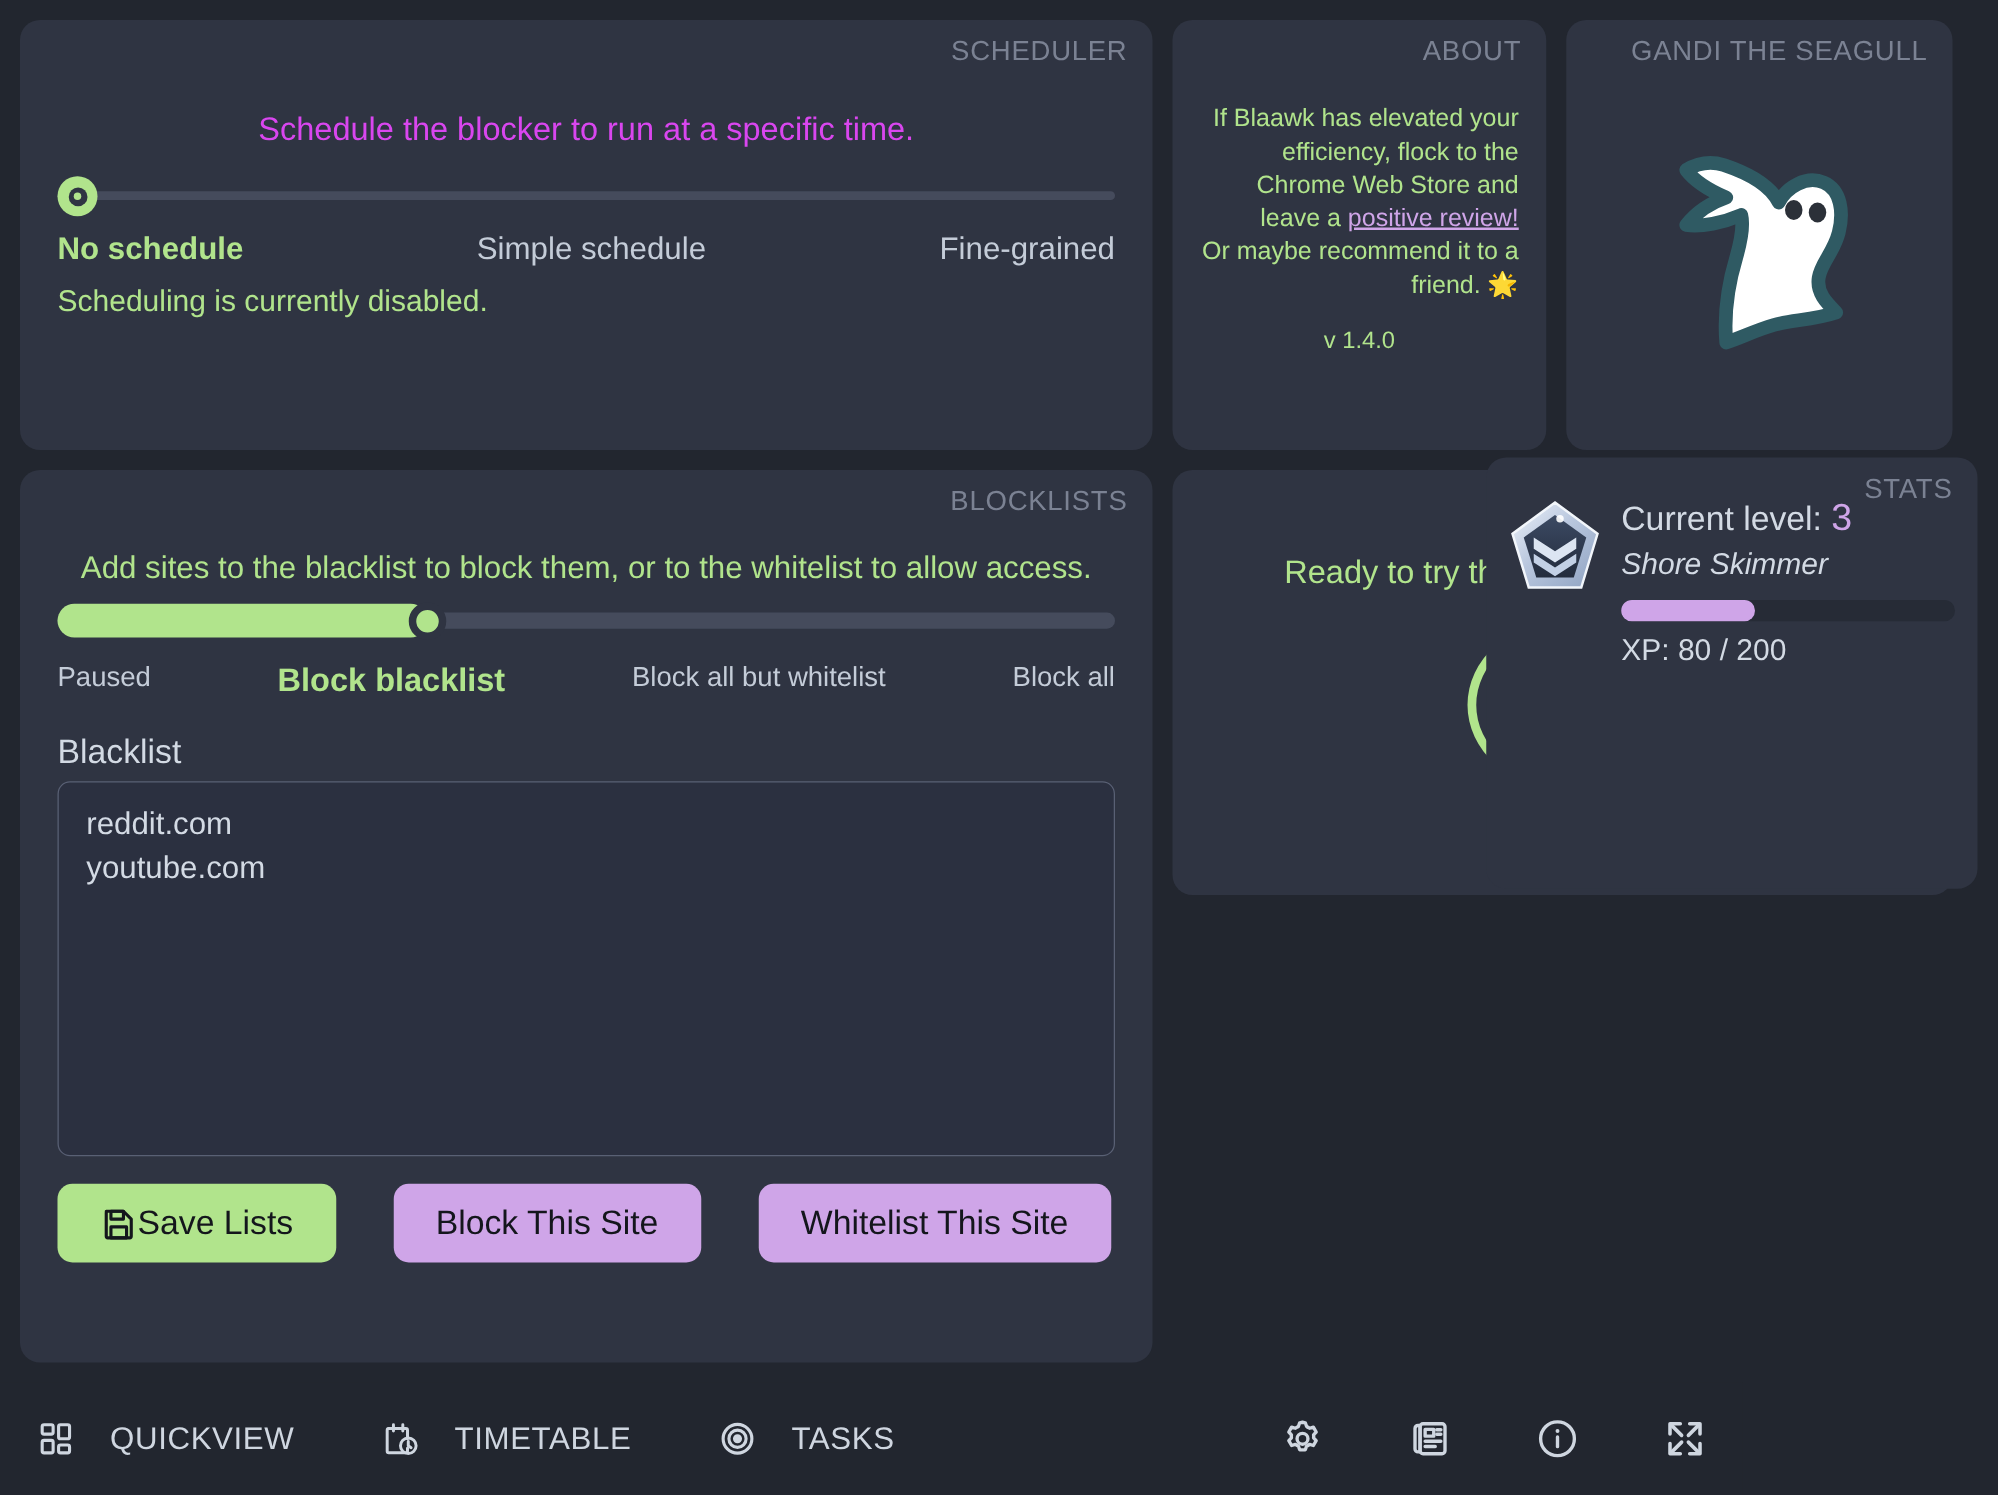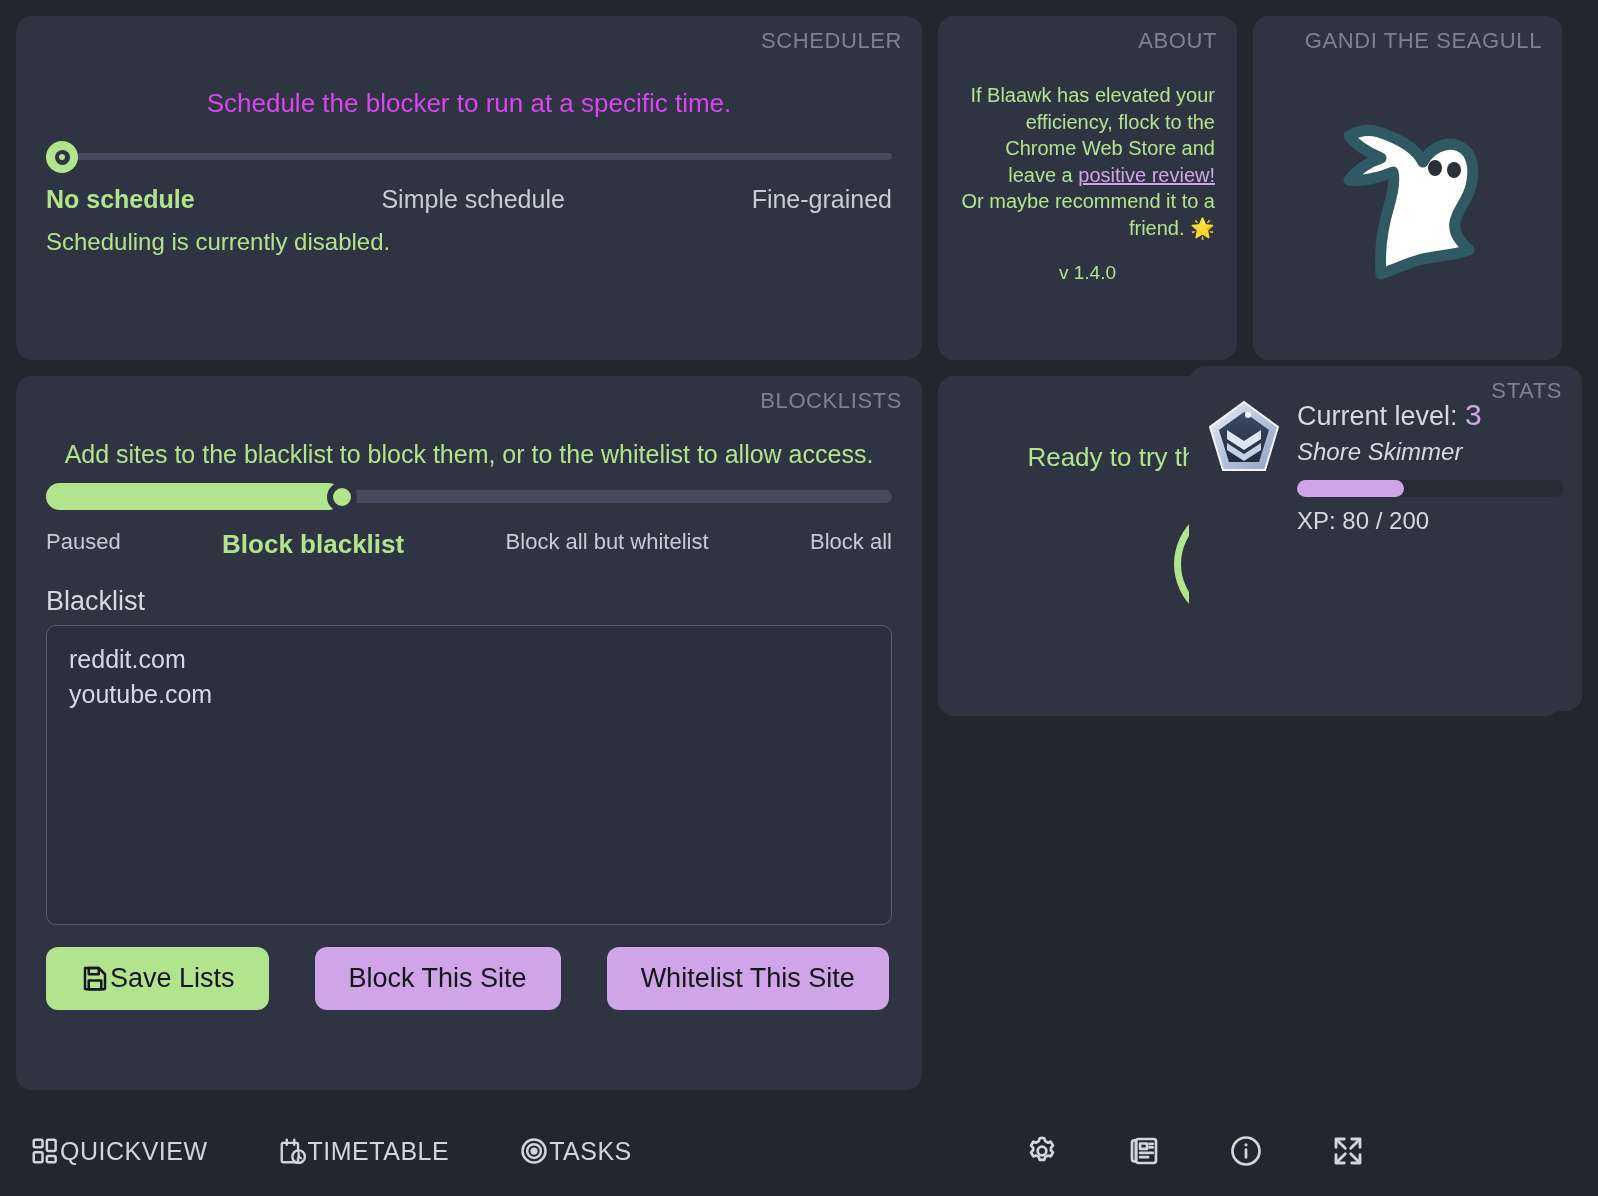--- a/index.html
+++ b/index.html
@@ -215,21 +215,21 @@
   }
   .btn {
     border: none;
     border-radius: 12px;
     font-size: 27px;
     color: #14161c;
     padding: 16px 34px;
     cursor: pointer;
     font-family: "Liberation Sans", sans-serif;
     display: inline-flex;
-    align-items: flex-start;
+    align-items: flex-end;
   }
   .btn-green { background: #b1e48c; }
   .btn-purple { background: #cfa5e8; }
 
   
   #pomodoro {
     grid-column: 2 / span 2; grid-row: 2;
     margin: 8px 16px 8px 8px;
     height: 340px;
     padding: 16px 20px;
@@ -320,21 +320,21 @@
   .bottombar {
     height: 90px;
     flex: 0 0 90px;
     background: #22262f;
     display: flex;
     align-items: center;
     padding: 0 28px 0 30px;
   }
   .nav-left { display: flex; align-items: center; gap: 70px; }
   .nav-item {
-    display: flex; align-items: center; gap: 0;
+    display: flex; align-items: center; gap: 28px;
     color: #cfd6e0;
     font-size: 25px;
     letter-spacing: 0.5px;
     cursor: pointer;
   }
   .nav-right { margin-left: auto; display: flex; align-items: center; gap: 66px; }
   .nav-icon { cursor: pointer; display: flex; }
   svg { display: block; }
 </style>
 </head>

